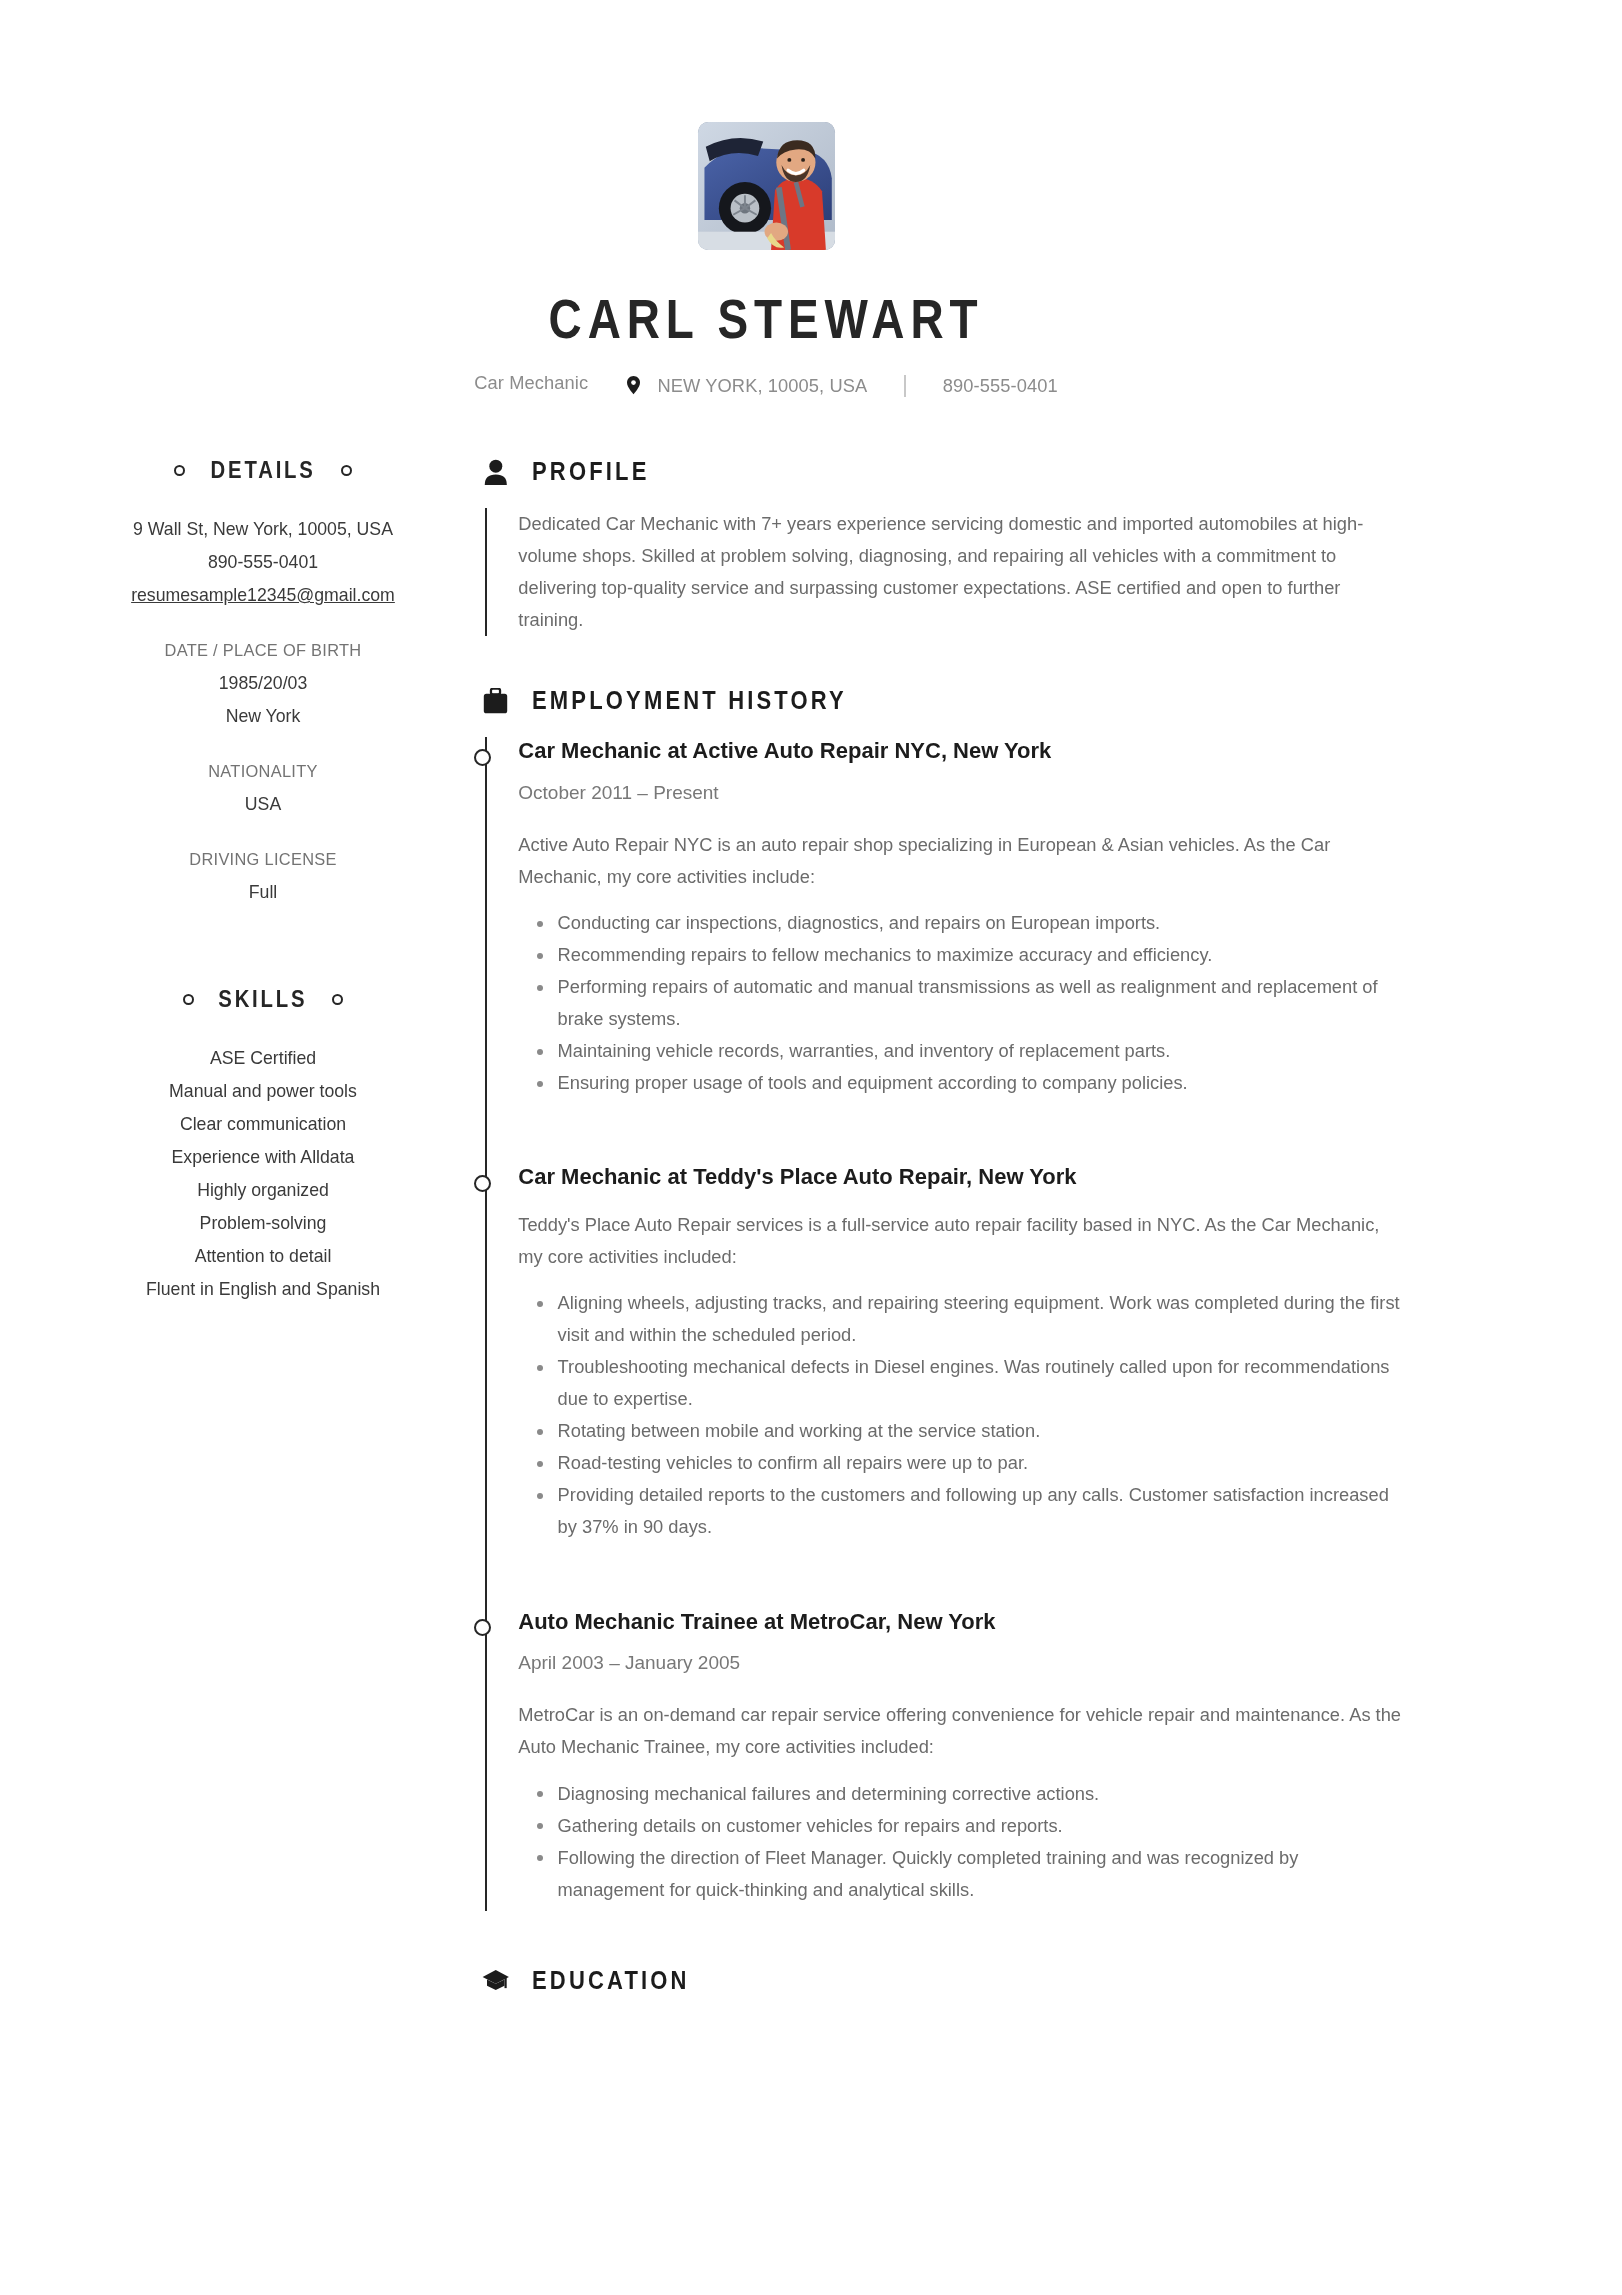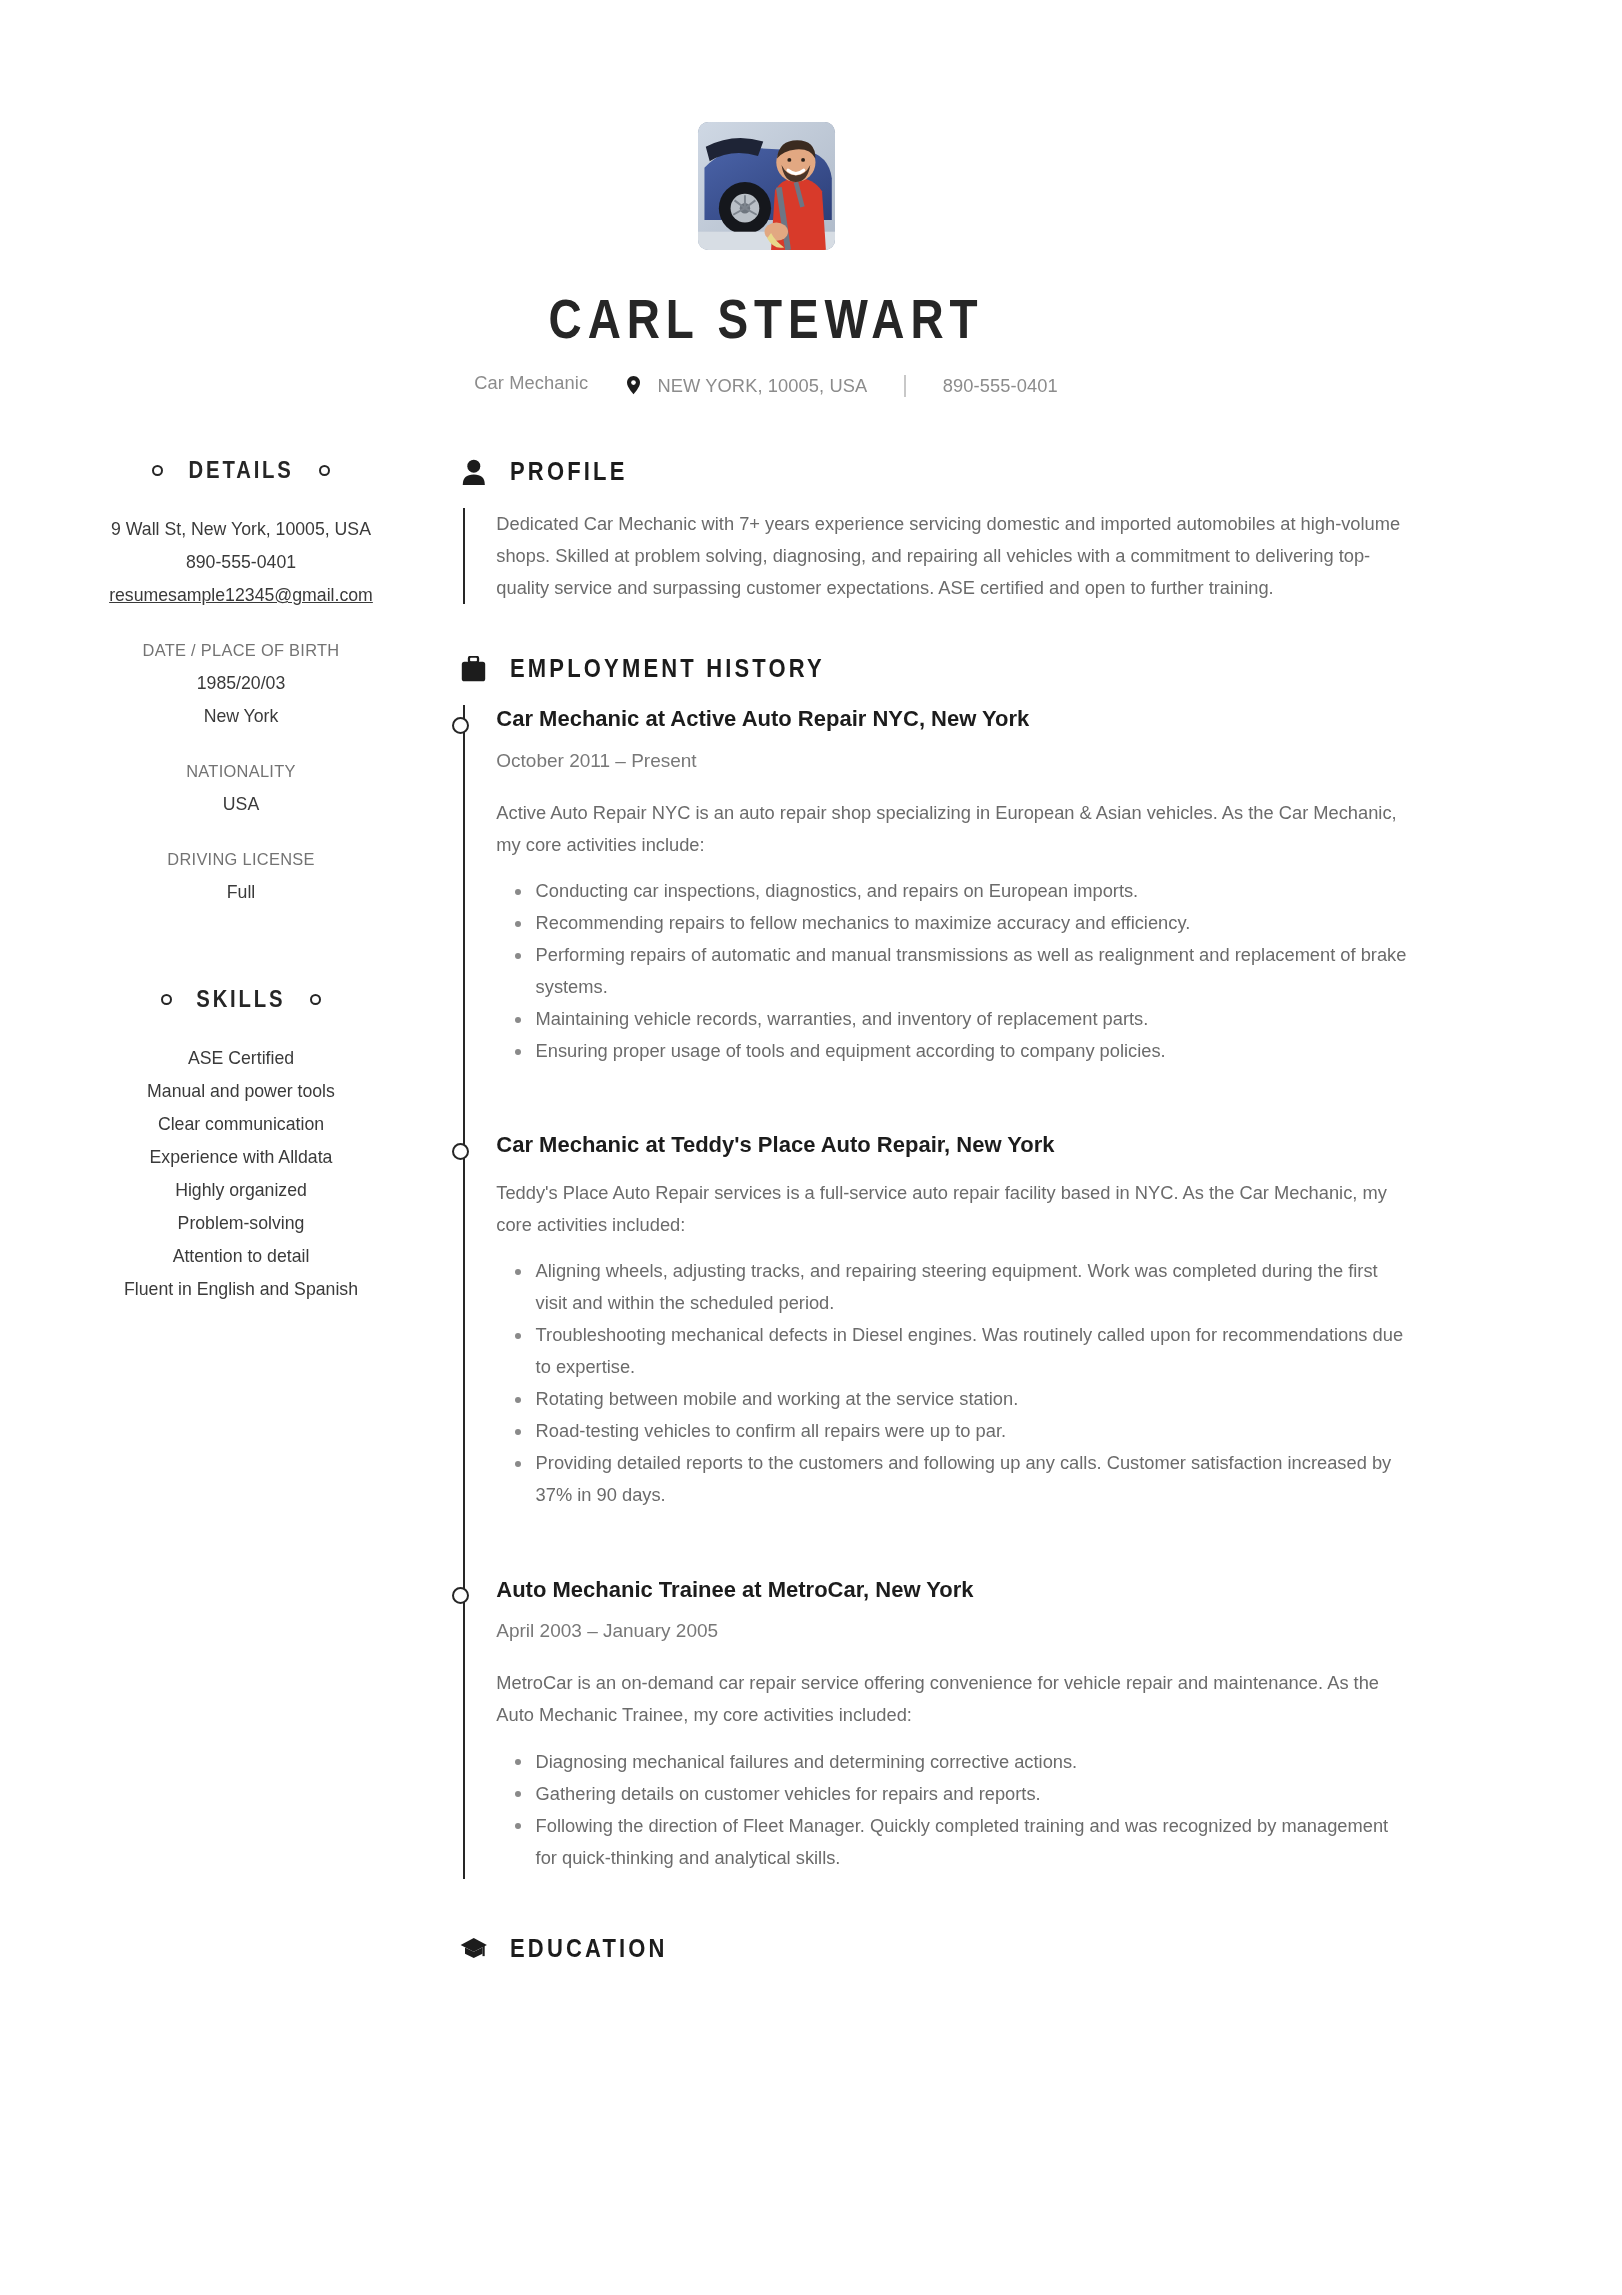--- a/index.html
+++ b/index.html
@@ -69,21 +69,21 @@
     width: 1.3px;
     height: 22px;
     background: #c8c8c8;
     margin-right: 29px;
   }
 
   
   .body-wrap {
     display: flex;
     margin-top: 58px;
-    padding-left: 87px;
+    padding-left: 109px;
     padding-right: 124px;
   }
   .sidebar {
     width: 308px;
     flex: 0 0 308px;
     text-align: center;
   }
   .main {
     flex: 1;
     padding-left: 65px;

